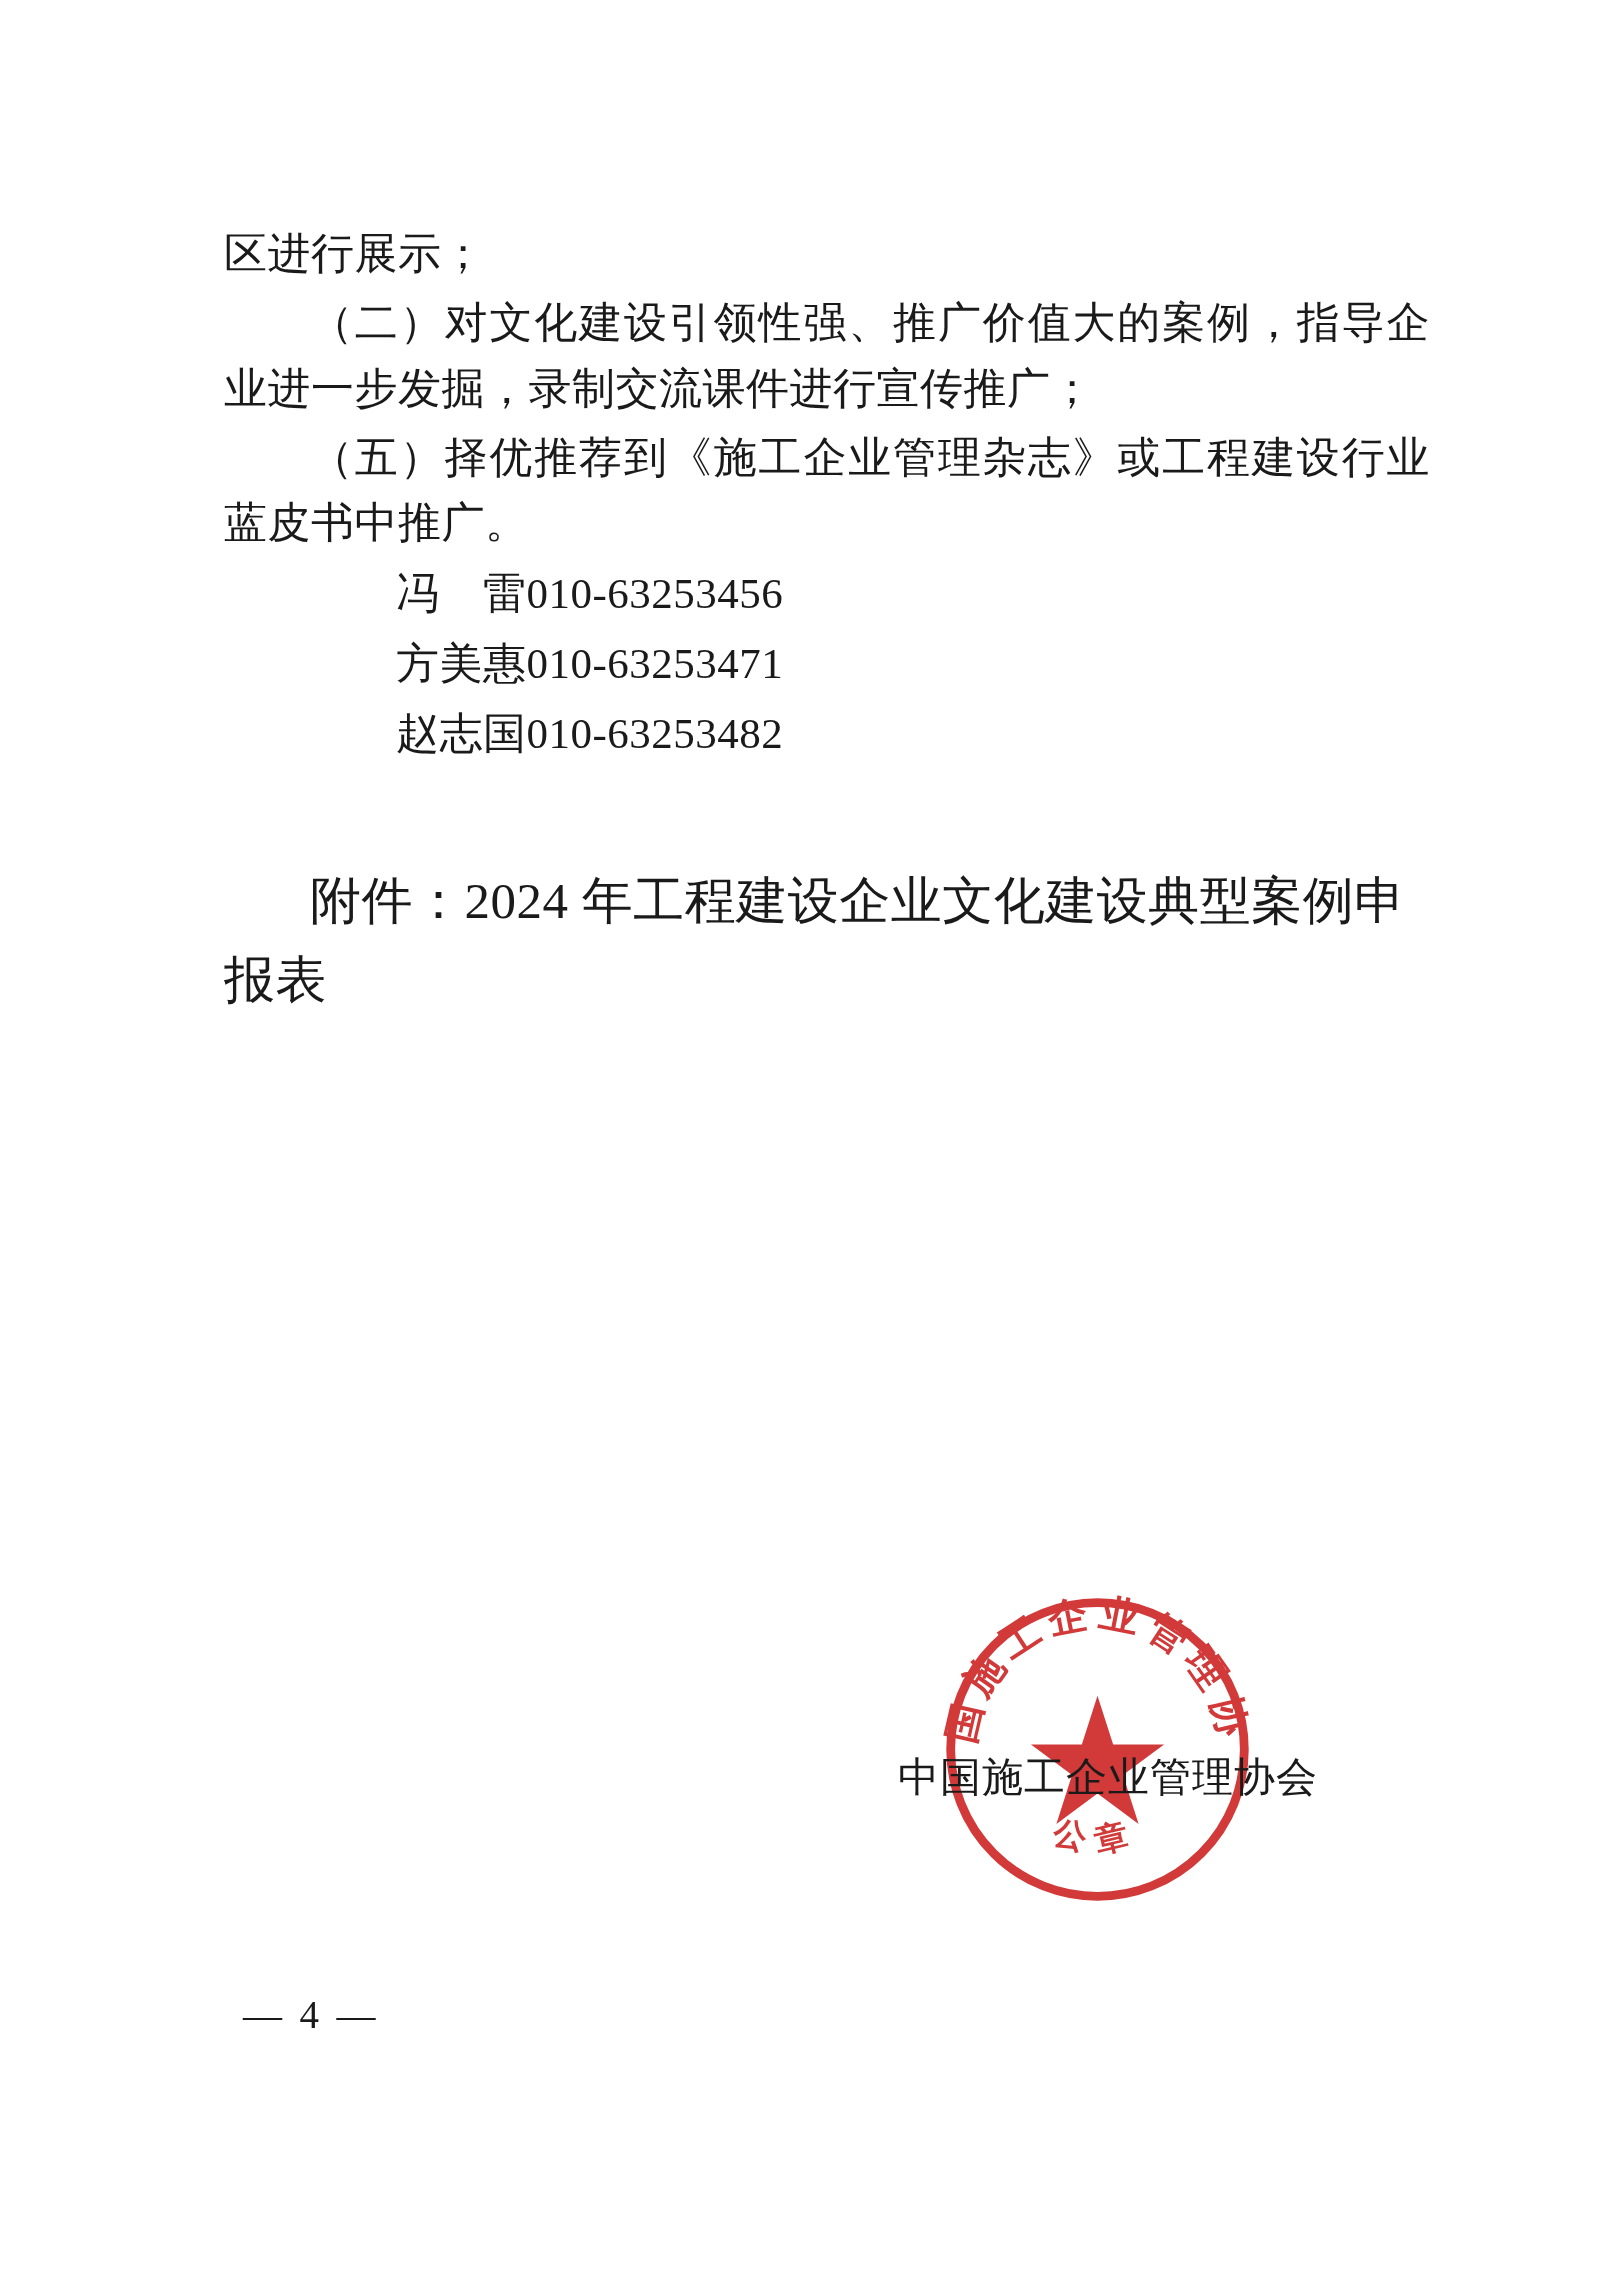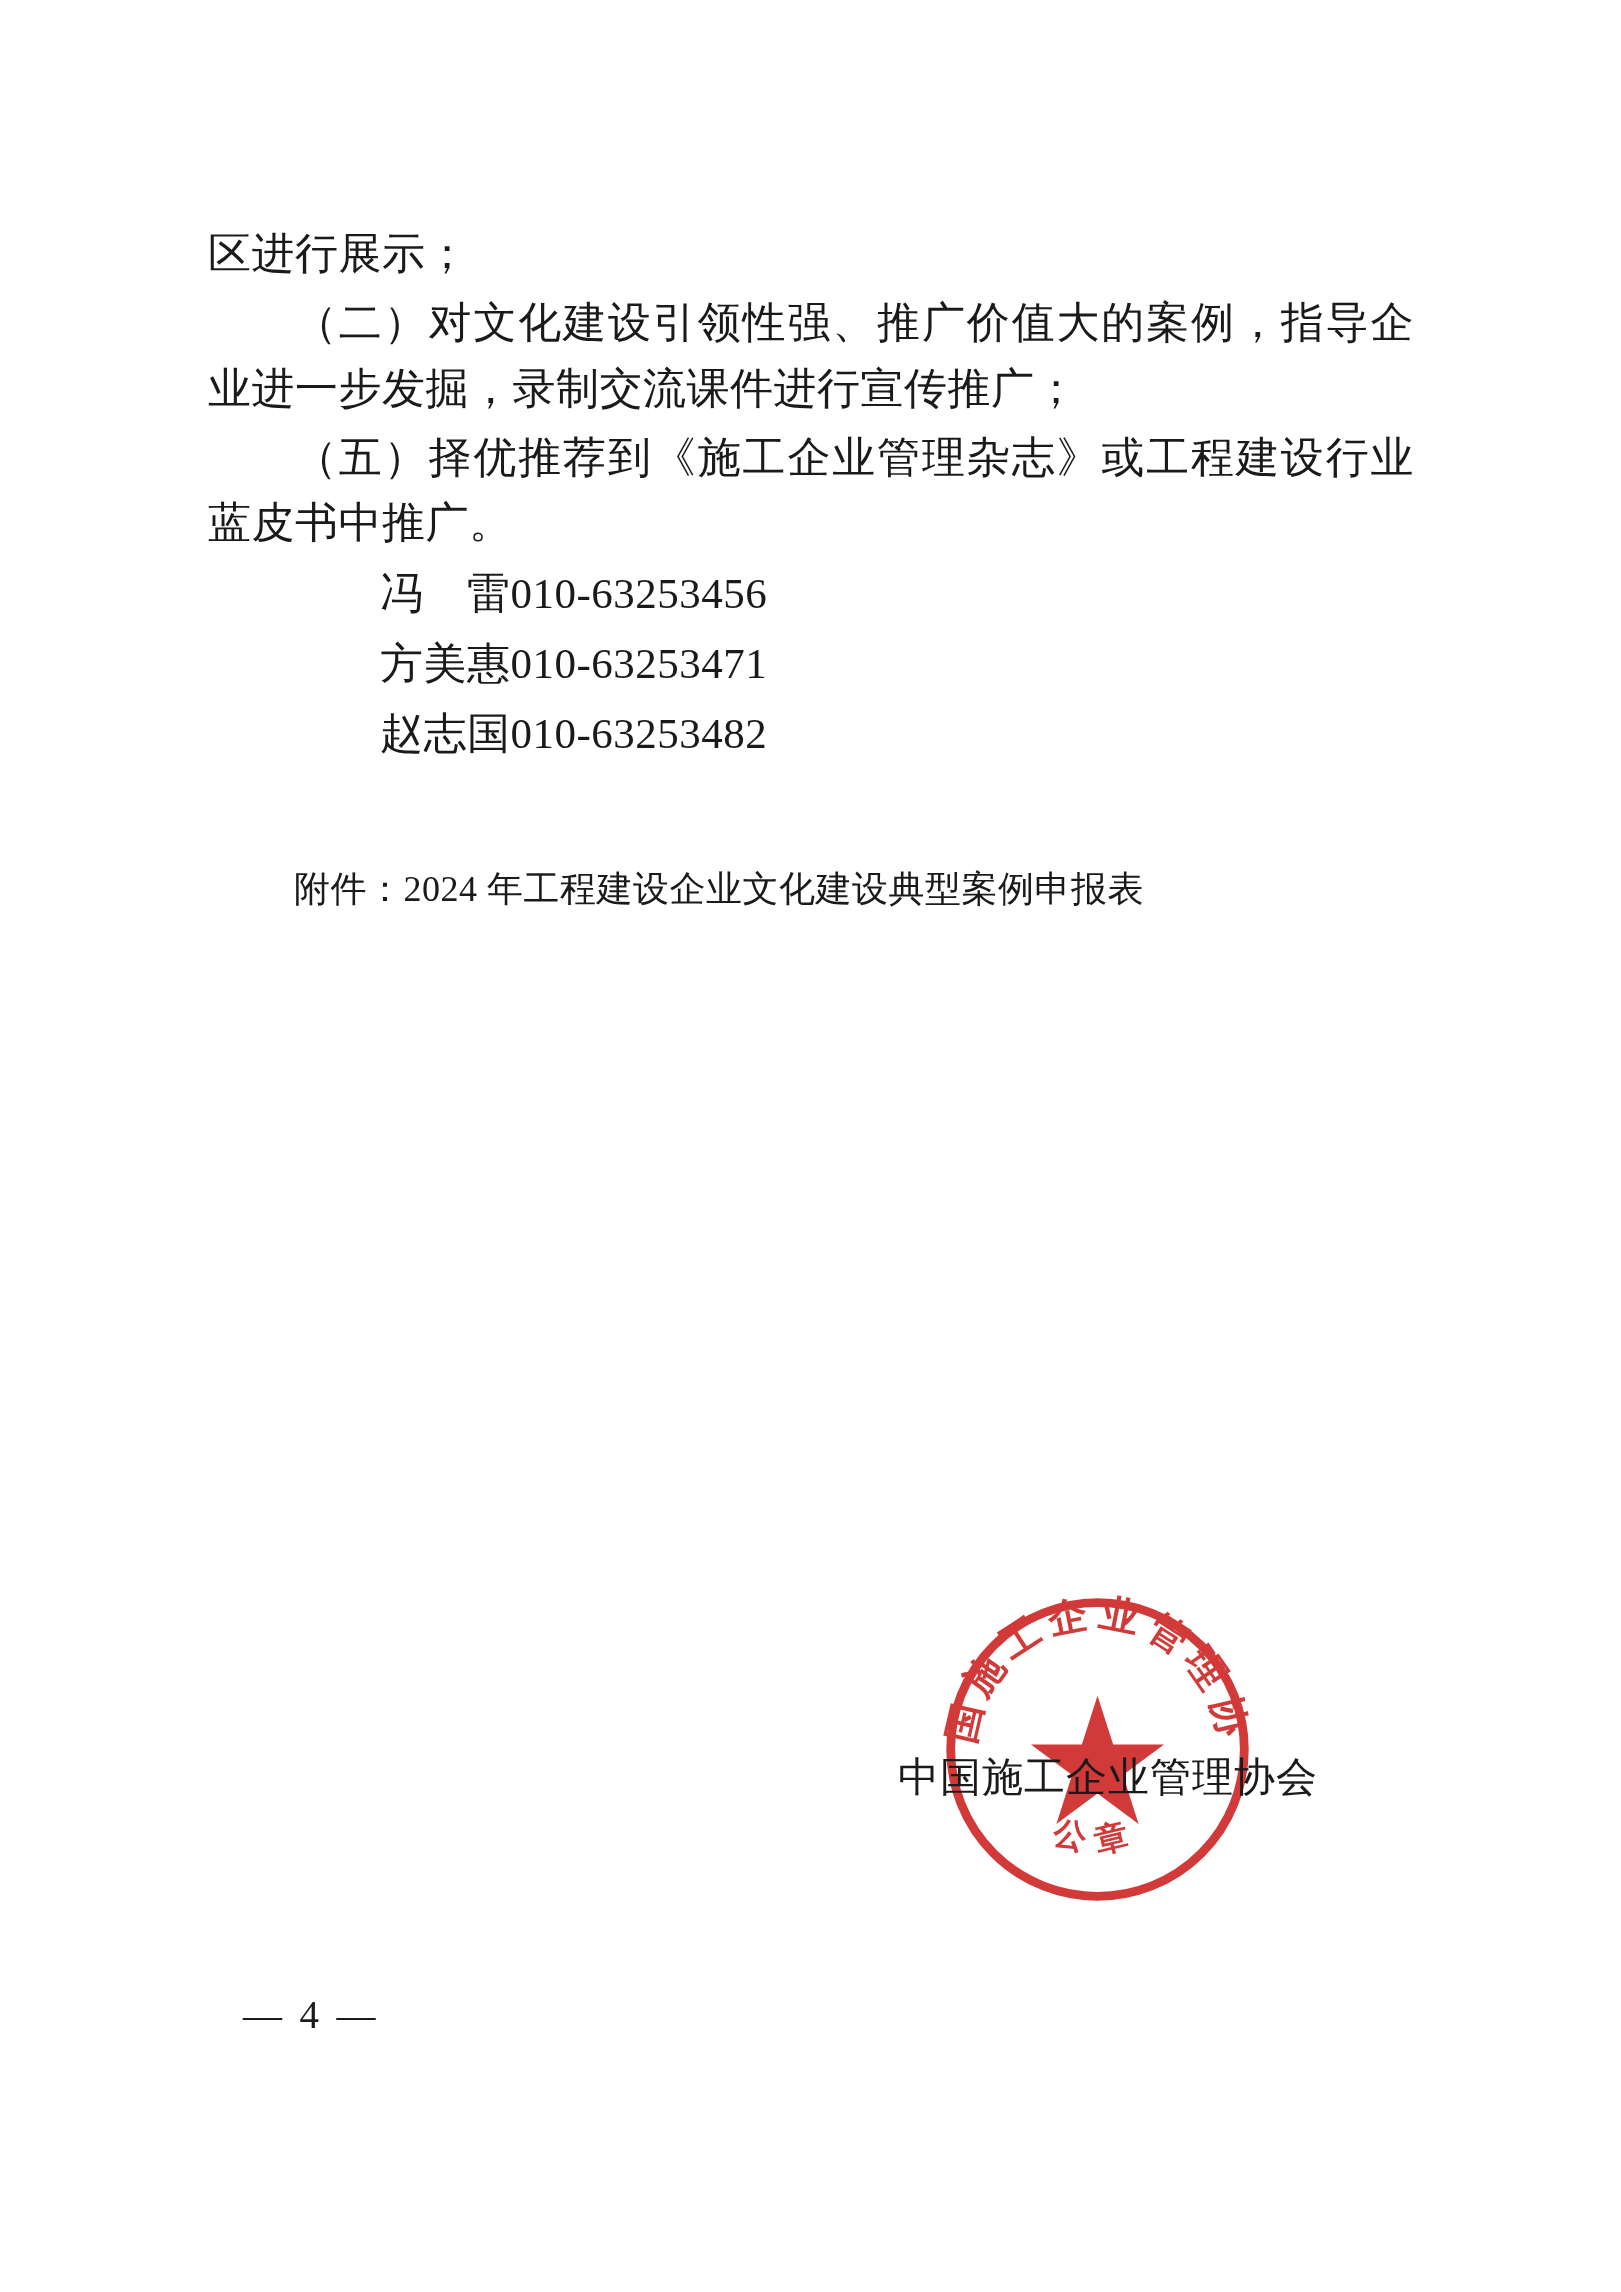--- a/index.html
+++ b/index.html
@@ -13,21 +13,21 @@
   }
   .page {
     position: relative;
     width: 1621px;
     height: 2293px;
     background: #ffffff;
     overflow: hidden;
   }
   .content {
     position: absolute;
-    left: 208px;
+    left: 224px;
     top: 221px;
     width: 1206px;
   }
   .para {
     font-size: 43px;
     line-height: 1.52;
     letter-spacing: 0.5px;
     margin: 0 0 3.9px 0;
     text-align: justify;
     text-justify: inter-ideograph;
@@ -49,21 +49,21 @@
     line-height: 1.62;
     margin: 0;
     text-indent: 86px;
     letter-spacing: 0.5px;
   }
   .contact-name {
     display: inline-block;
     min-width: 157px;
   }
   .attachment {
-    font-size: 36px;
+    font-size: 51px;
     line-height: 1.55;
     margin: 94px 0 0 0;
     text-indent: 86px;
     letter-spacing: 0.5px;
   }
   .sign-org, .sign-date {
     font-size: 41px;
     line-height: 1.58;
     letter-spacing: 1px;
     white-space: nowrap;

